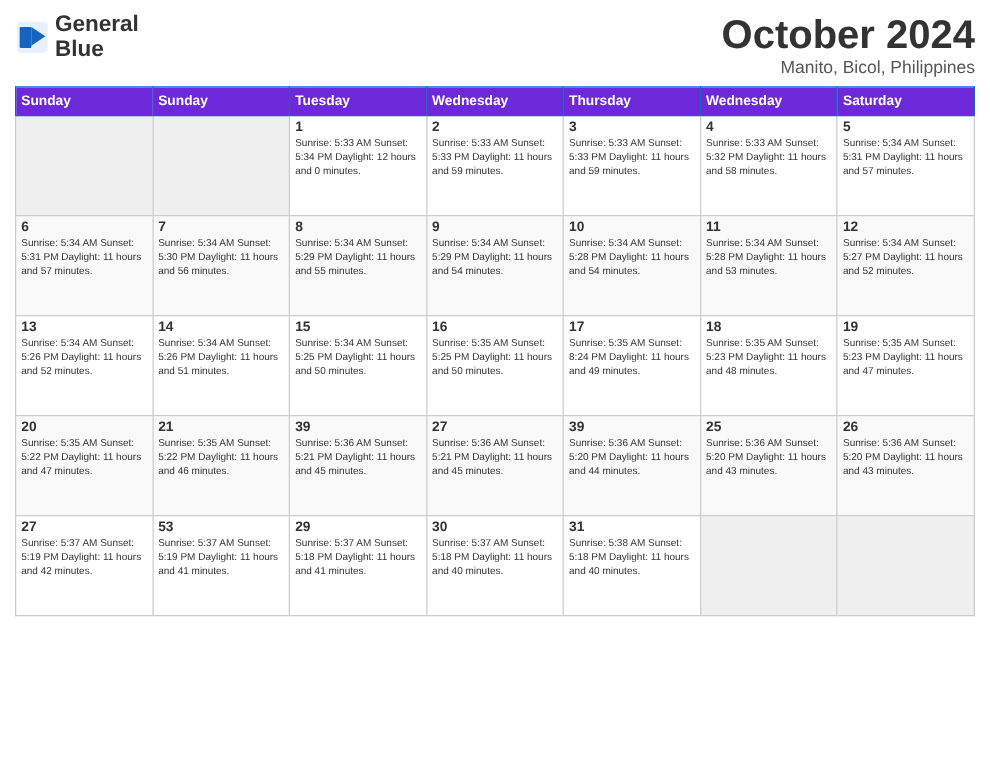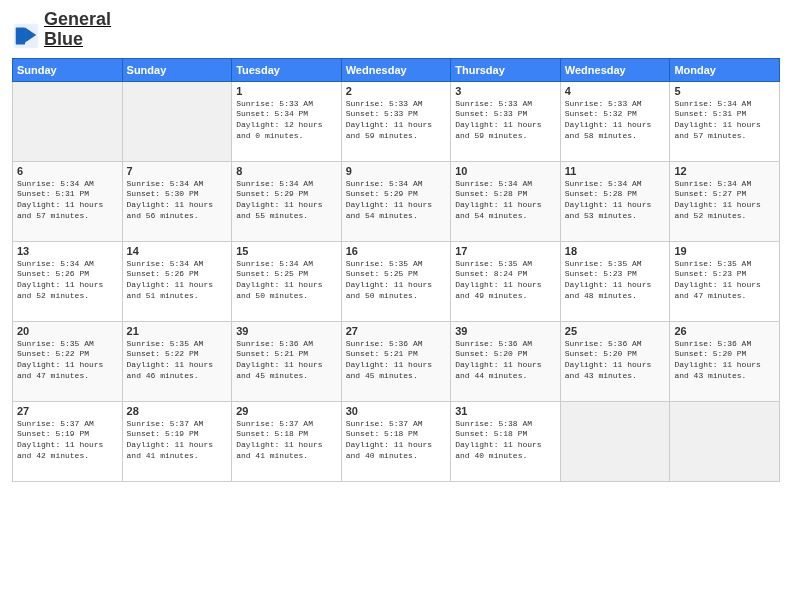--- a/index.html
+++ b/index.html
@@ -16,23 +16,22 @@
       padding: 10px 12px;
     }
     .header {
       display: flex;
       justify-content: space-between;
       align-items: flex-start;
       margin-bottom: 8px;
     }
     .logo {
       display: flex;
-      align-items: flex-end;
+      align-items: center;
       gap: 4px;
-      text-decoration: underline;
     }
     .logo-text {
       font-size: 18px;
       font-weight: bold;
       color: #333;
       line-height: 1.1;
     }
     .logo-icon {
       width: 28px;
       height: 28px;
@@ -49,21 +48,21 @@
     .subtitle {
       font-size: 14px;
       color: #555;
     }
     table {
       width: 100%;
       border-collapse: collapse;
       table-layout: fixed;
     }
     thead tr th {
-      background-color: #3b82f6;
+      background-color: #6d28d9;
       color: #fff;
       font-size: 11px;
       font-weight: bold;
       text-align: left;
       padding: 5px 4px;
       border: 1px solid #1565c0;
     }
     tbody tr td {
       border: 1px solid #ccc;
       vertical-align: top;
@@ -80,21 +79,20 @@
       font-size: 11px;
       font-weight: bold;
       color: #333;
       display: block;
       margin-bottom: 2px;
     }
     .cell-text {
       font-size: 8px;
       line-height: 1.35;
       color: #333;
-      font-family: Liberation Mono, monospace;
     }
     td.empty {
       background: #f0f0f0;
     }
   </style>
 </head>
 <body>
 
 <div class="page">
   <div class="header">
@@ -102,32 +100,36 @@
       <svg class="logo-icon" viewBox="0 0 30 30">
         <rect x="2" y="2" width="26" height="26" rx="3" fill="#e8f0fe"></rect>
         <polygon points="14,6 26,14 14,22" fill="#1565c0"></polygon>
         <rect x="4" y="6" width="10" height="18" rx="1" fill="#1565c0"></rect>
       </svg>
       <div class="logo-text">
         <div>General</div>
         <div>Blue</div>
       </div>
     </div>
+    <div class="title-block">
+      <div class="month-title">October 2024</div>
+      <div class="subtitle">Manito, Bicol, Philippines</div>
+    </div>
   </div>
 
   <table>
     <thead>
       <tr>
         <th>Sunday</th>
         <th>Sunday</th>
         <th>Tuesday</th>
         <th>Wednesday</th>
         <th>Thursday</th>
         <th>Wednesday</th>
-        <th>Monday</th>
+        <th>Saturday</th>
       </tr>
     </thead>
     <tbody id="calendar-body">
     <tr>
           <td class="empty"></td>
           <td class="empty"></td>
           <td>
             <span class="day-num">1</span>
             <div class="cell-text">Sunrise: 5:33 AM
 Sunset: 5:34 PM
@@ -318,21 +320,21 @@
         </tr>
         <tr>
           <td>
             <span class="day-num">27</span>
             <div class="cell-text">Sunrise: 5:37 AM
 Sunset: 5:19 PM
 Daylight: 11 hours
 and 42 minutes.</div>
           </td>
           <td>
-            <span class="day-num">28</span>
+            <span class="day-num">53</span>
             <div class="cell-text">Sunrise: 5:37 AM
 Sunset: 5:19 PM
 Daylight: 11 hours
 and 41 minutes.</div>
           </td>
           <td>
             <span class="day-num">29</span>
             <div class="cell-text">Sunrise: 5:37 AM
 Sunset: 5:18 PM
 Daylight: 11 hours

